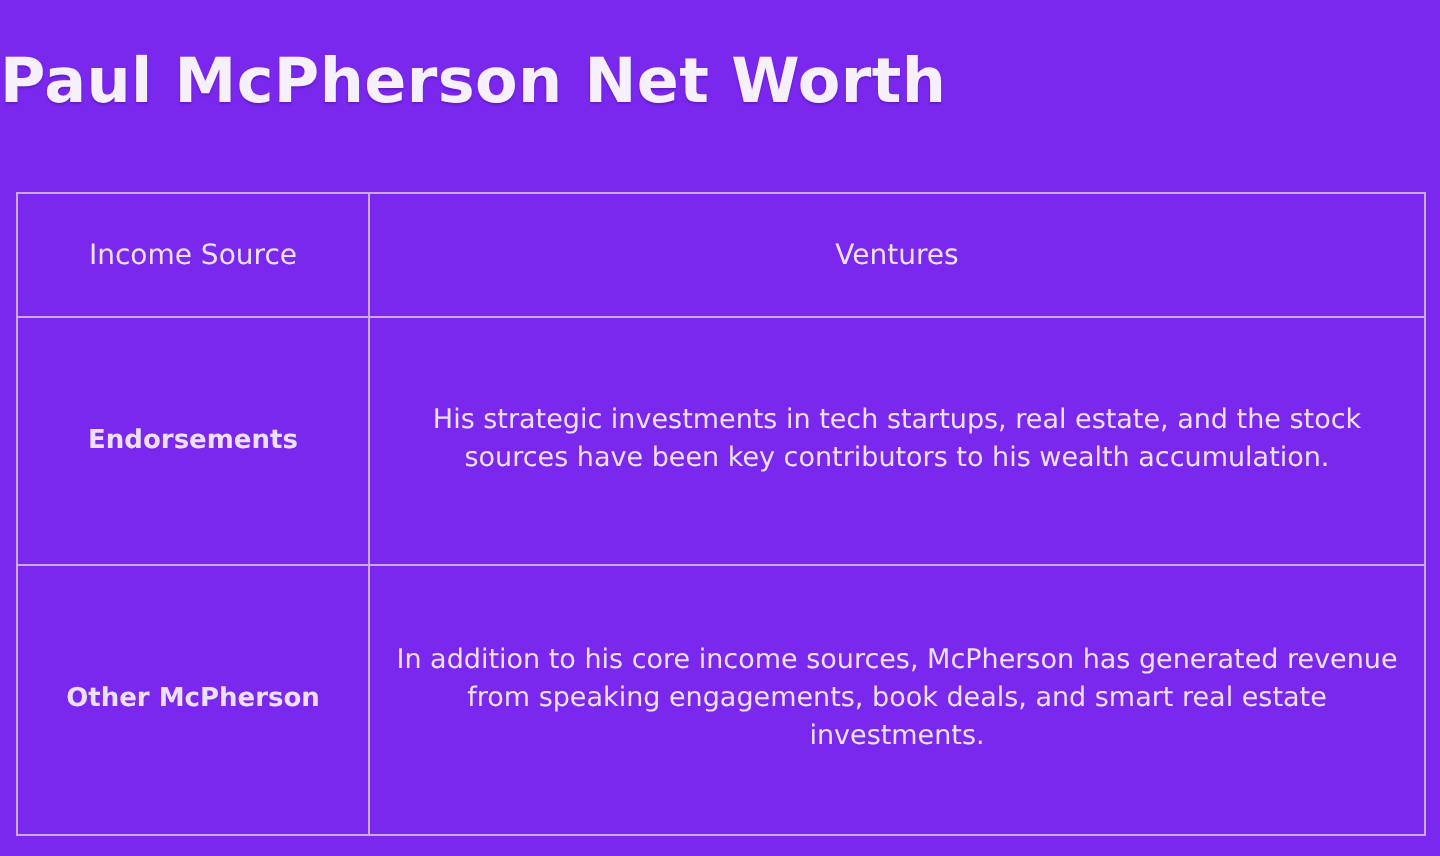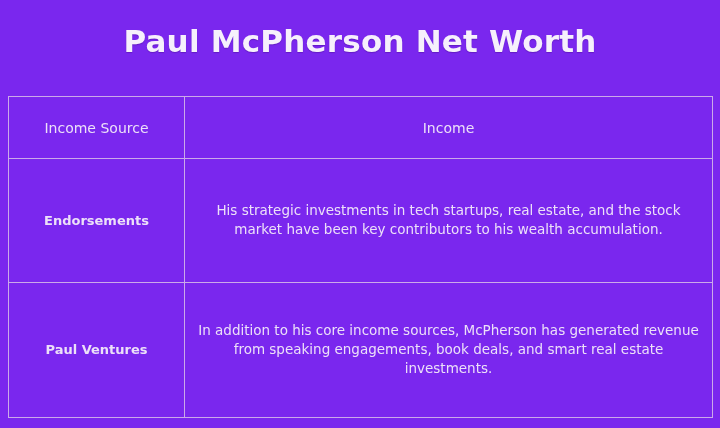--- a/index.html
+++ b/index.html
@@ -18,21 +18,21 @@
     width: 720px;
     height: 428px;
     background: #7A27EE;
     box-sizing: border-box;
   }
   .title {
     position: absolute;
     top: 22px;
     left: 0;
     width: 720px;
-    text-align: center;
+    text-align: left;
     font-size: 31px;
     font-weight: bold;
     color: #F6F0FC;
     letter-spacing: 0.2px;
     line-height: 38px;
     text-shadow: 0 1px 1px rgba(60,10,120,0.35);
   }
   .table-wrap {
     position: absolute;
     left: 8px;
@@ -93,29 +93,29 @@
 
   <div class="table-wrap">
     <table class="networth-table">
       <colgroup>
         <col class="col-source">
         <col class="col-details">
       </colgroup>
       <thead>
         <tr>
           <th class="hdr">Income Source</th>
-          <th class="hdr">Income</th>
+          <th class="hdr">Ventures</th>
         </tr>
       </thead>
       <tbody>
         <tr class="row-3">
           <td class="src">Endorsements</td>
-          <td class="det">His strategic investments in tech startups, real estate, and the stock market have been key contributors to his wealth accumulation.</td>
+          <td class="det">His strategic investments in tech startups, real estate, and the stock sources have been key contributors to his wealth accumulation.</td>
         </tr>
         <tr class="row-4">
-          <td class="src">Paul Ventures</td>
+          <td class="src">Other McPherson</td>
           <td class="det">In addition to his core income sources, McPherson has generated revenue from speaking engagements, book deals, and smart real estate investments.</td>
         </tr>
       </tbody>
     </table>
   </div>
 
 </div>
 
 </body></html>

